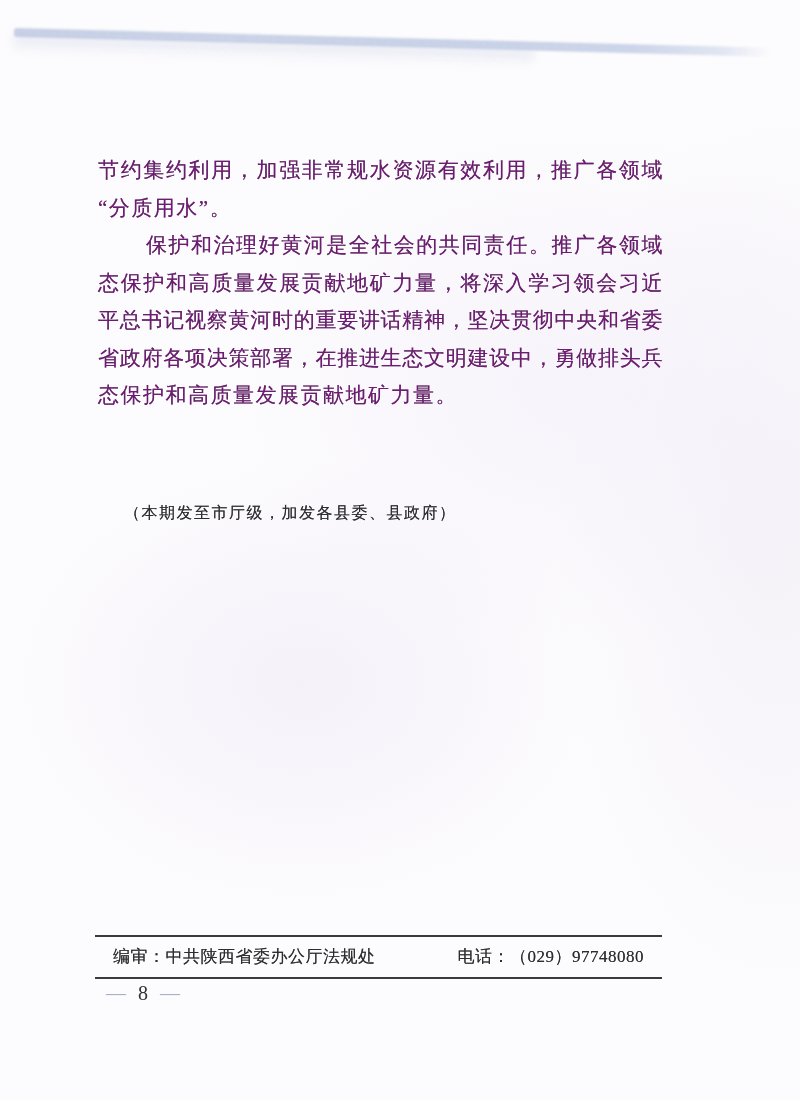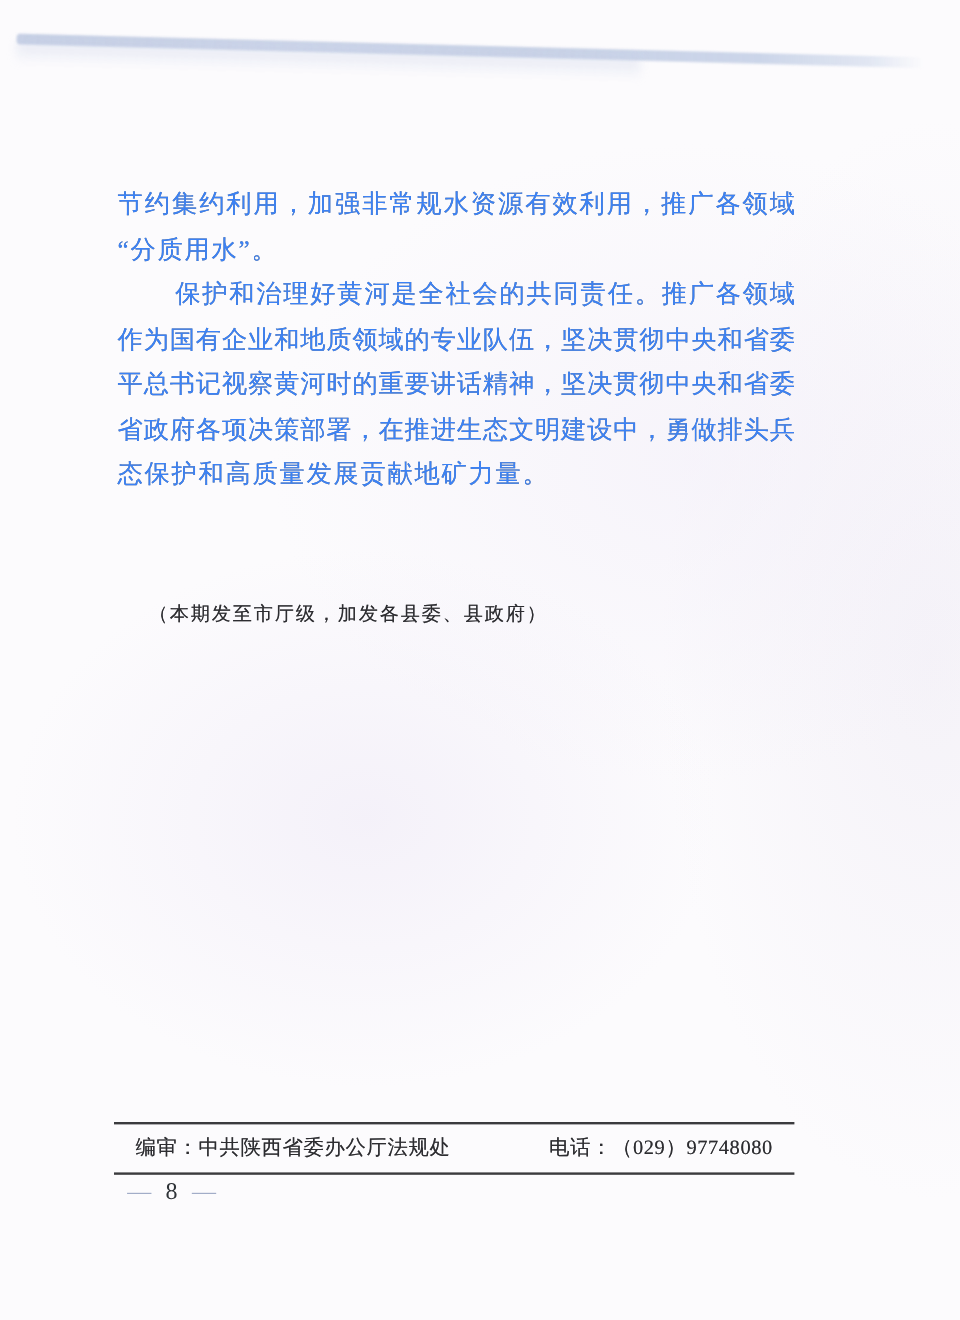--- a/index.html
+++ b/index.html
@@ -50,21 +50,21 @@
     filter: blur(4px);
   }
 
   .body-text {
     position: absolute;
     left: 98px;
     top: 152px;
     width: 565px;
     font-size: 21px;
     line-height: 37.5px;
-    color: #3b82f6;
+    color: #701a75;
     letter-spacing: 0.5px;
     text-shadow: 0 0 0.5px rgba(45,45,49,0.7);
   }
   .line {
     text-align: justify;
     text-align-last: justify;
     white-space: nowrap;
   }
   .line.last {
     text-align: left;
@@ -135,21 +135,21 @@
 </head>
 <body>
 
 <div class="streak-main"></div>
 <div class="streak-fade"></div>
 
 <div class="body-text">
   <div class="line">节约集约利用，加强非常规水资源有效利用，推广各领域</div>
   <div class="line last">“分质用水”。</div>
   <div class="line indent">保护和治理好黄河是全社会的共同责任。推广各领域</div>
-  <div class="line">作为国有企业和地质领域的专业队伍，坚决贯彻中央和省委</div>
+  <div class="line">态保护和高质量发展贡献地矿力量，将深入学习领会习近</div>
   <div class="line">平总书记视察黄河时的重要讲话精神，坚决贯彻中央和省委</div>
   <div class="line">省政府各项决策部署，在推进生态文明建设中，勇做排头兵</div>
   <div class="line last">态保护和高质量发展贡献地矿力量。</div>
 </div>
 
 <div class="note">（本期发至市厅级，加发各县委、县政府）</div>
 
 <div class="footer-rule top"></div>
 <div class="footer-text">
   <span>编审：中共陕西省委办公厅法规处</span>

